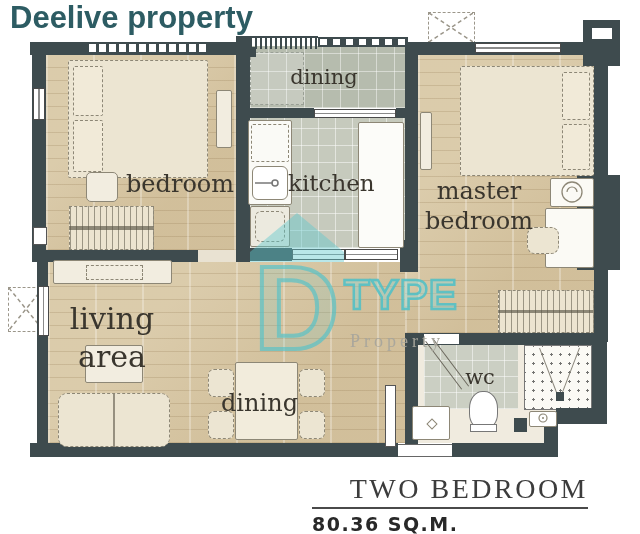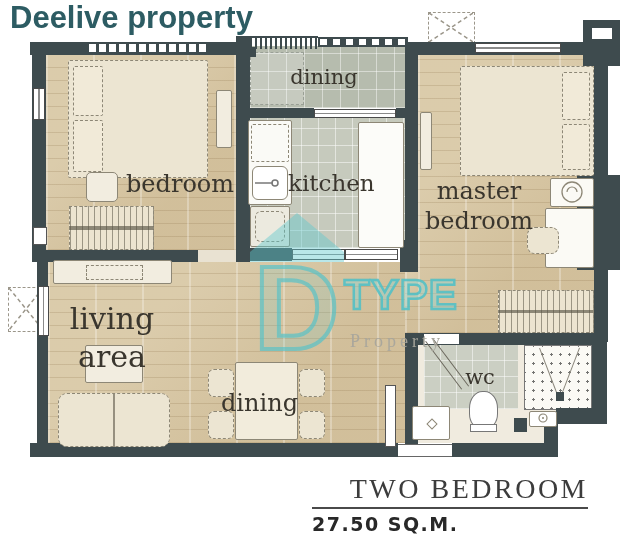--- a/index.html
+++ b/index.html
@@ -215,17 +215,17 @@
       <text x="254" y="349" font-family="Liberation Sans, sans-serif" font-size="118" font-weight="bold" fill="rgba(95,200,206,0.20)" stroke="rgba(83,194,201,0.85)" stroke-width="4">D</text>
     </g>
   </svg>
   <div id="wm-live">TYPE</div>
   <div id="wm-prop">Property</div>
 
   <div id="legend">
     <div class="name">TWO BEDROOM</div>
     <div class="rule"></div>
     <div class="row">
-      <span>27.50 SQ.M.</span>
+      <span>80.36 SQ.M.</span>
     </div>
   </div>
 
 </div>
 
 </body></html>

